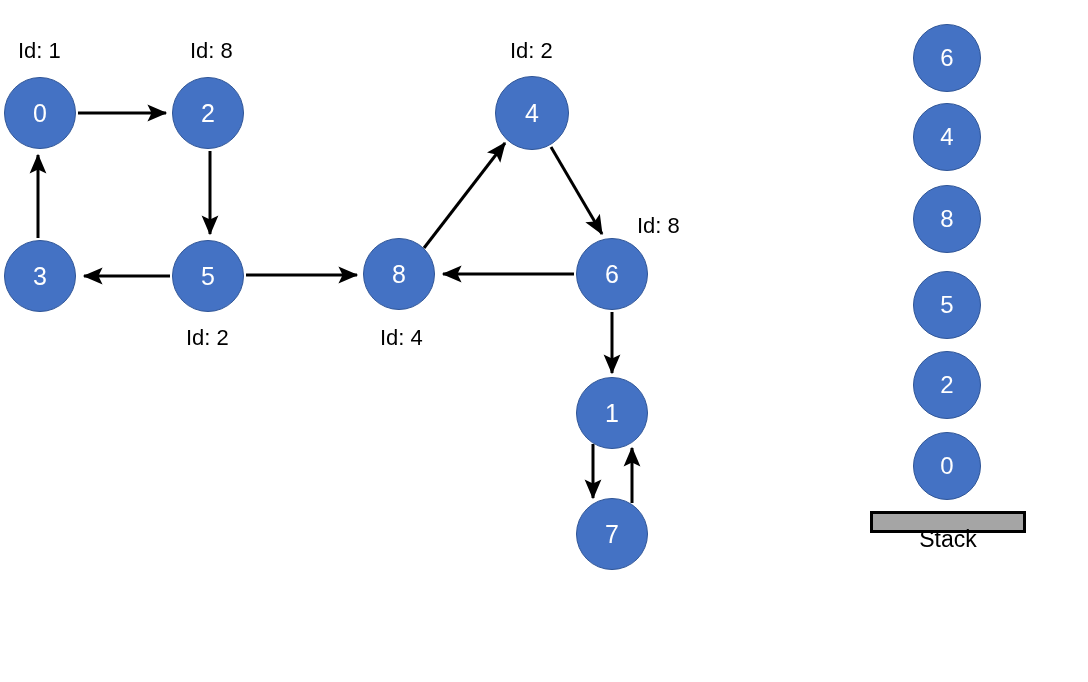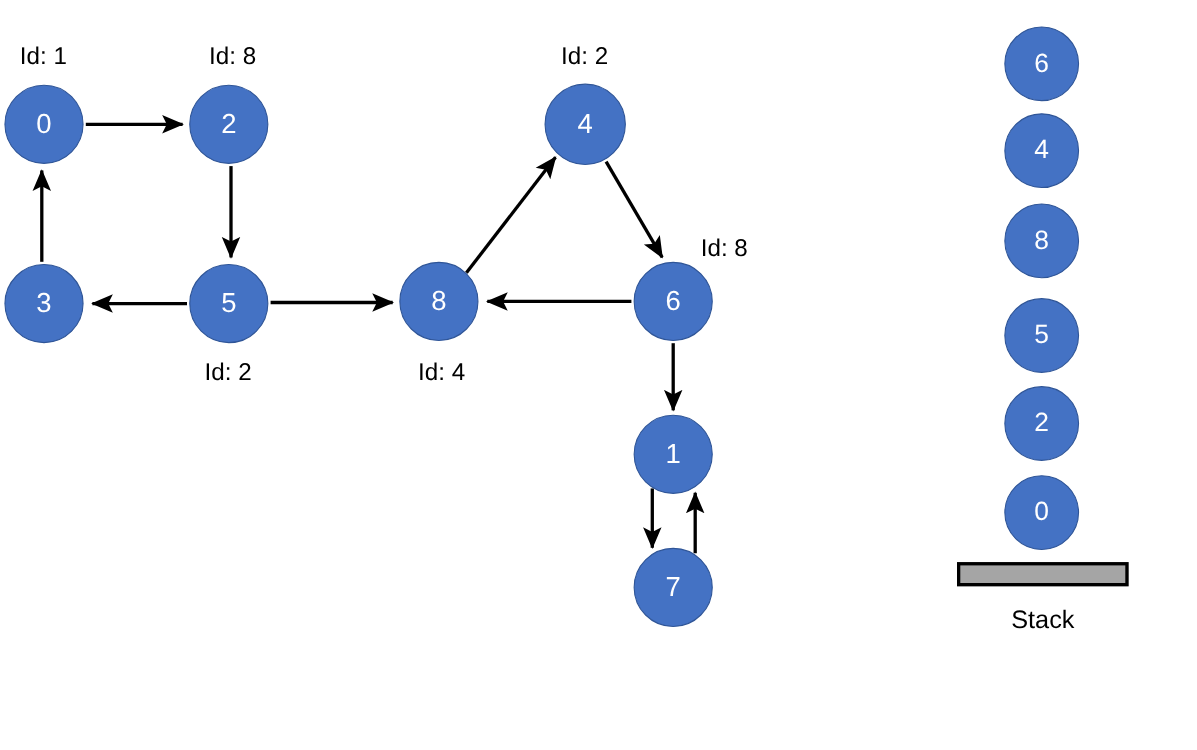--- a/index.html
+++ b/index.html
@@ -161,13 +161,13 @@
 </div>
 <div class="stack-node" style="left:913px; top:351px; width:68px; height:68px;">
   <span>2</span>
 </div>
 <div class="stack-node" style="left:913px; top:432px; width:68px; height:68px;">
   <span>0</span>
 </div>
 
 <div id="stack-base" style="left:870px; top:511px; width:156px; height:22px;"></div>
 
-<div id="stack-caption" style="left:870px; top:550px; width:156px;">Stack</div>
+<div id="stack-caption" style="left:870px; top:526px; width:156px;">Stack</div>
 
 </body></html>

